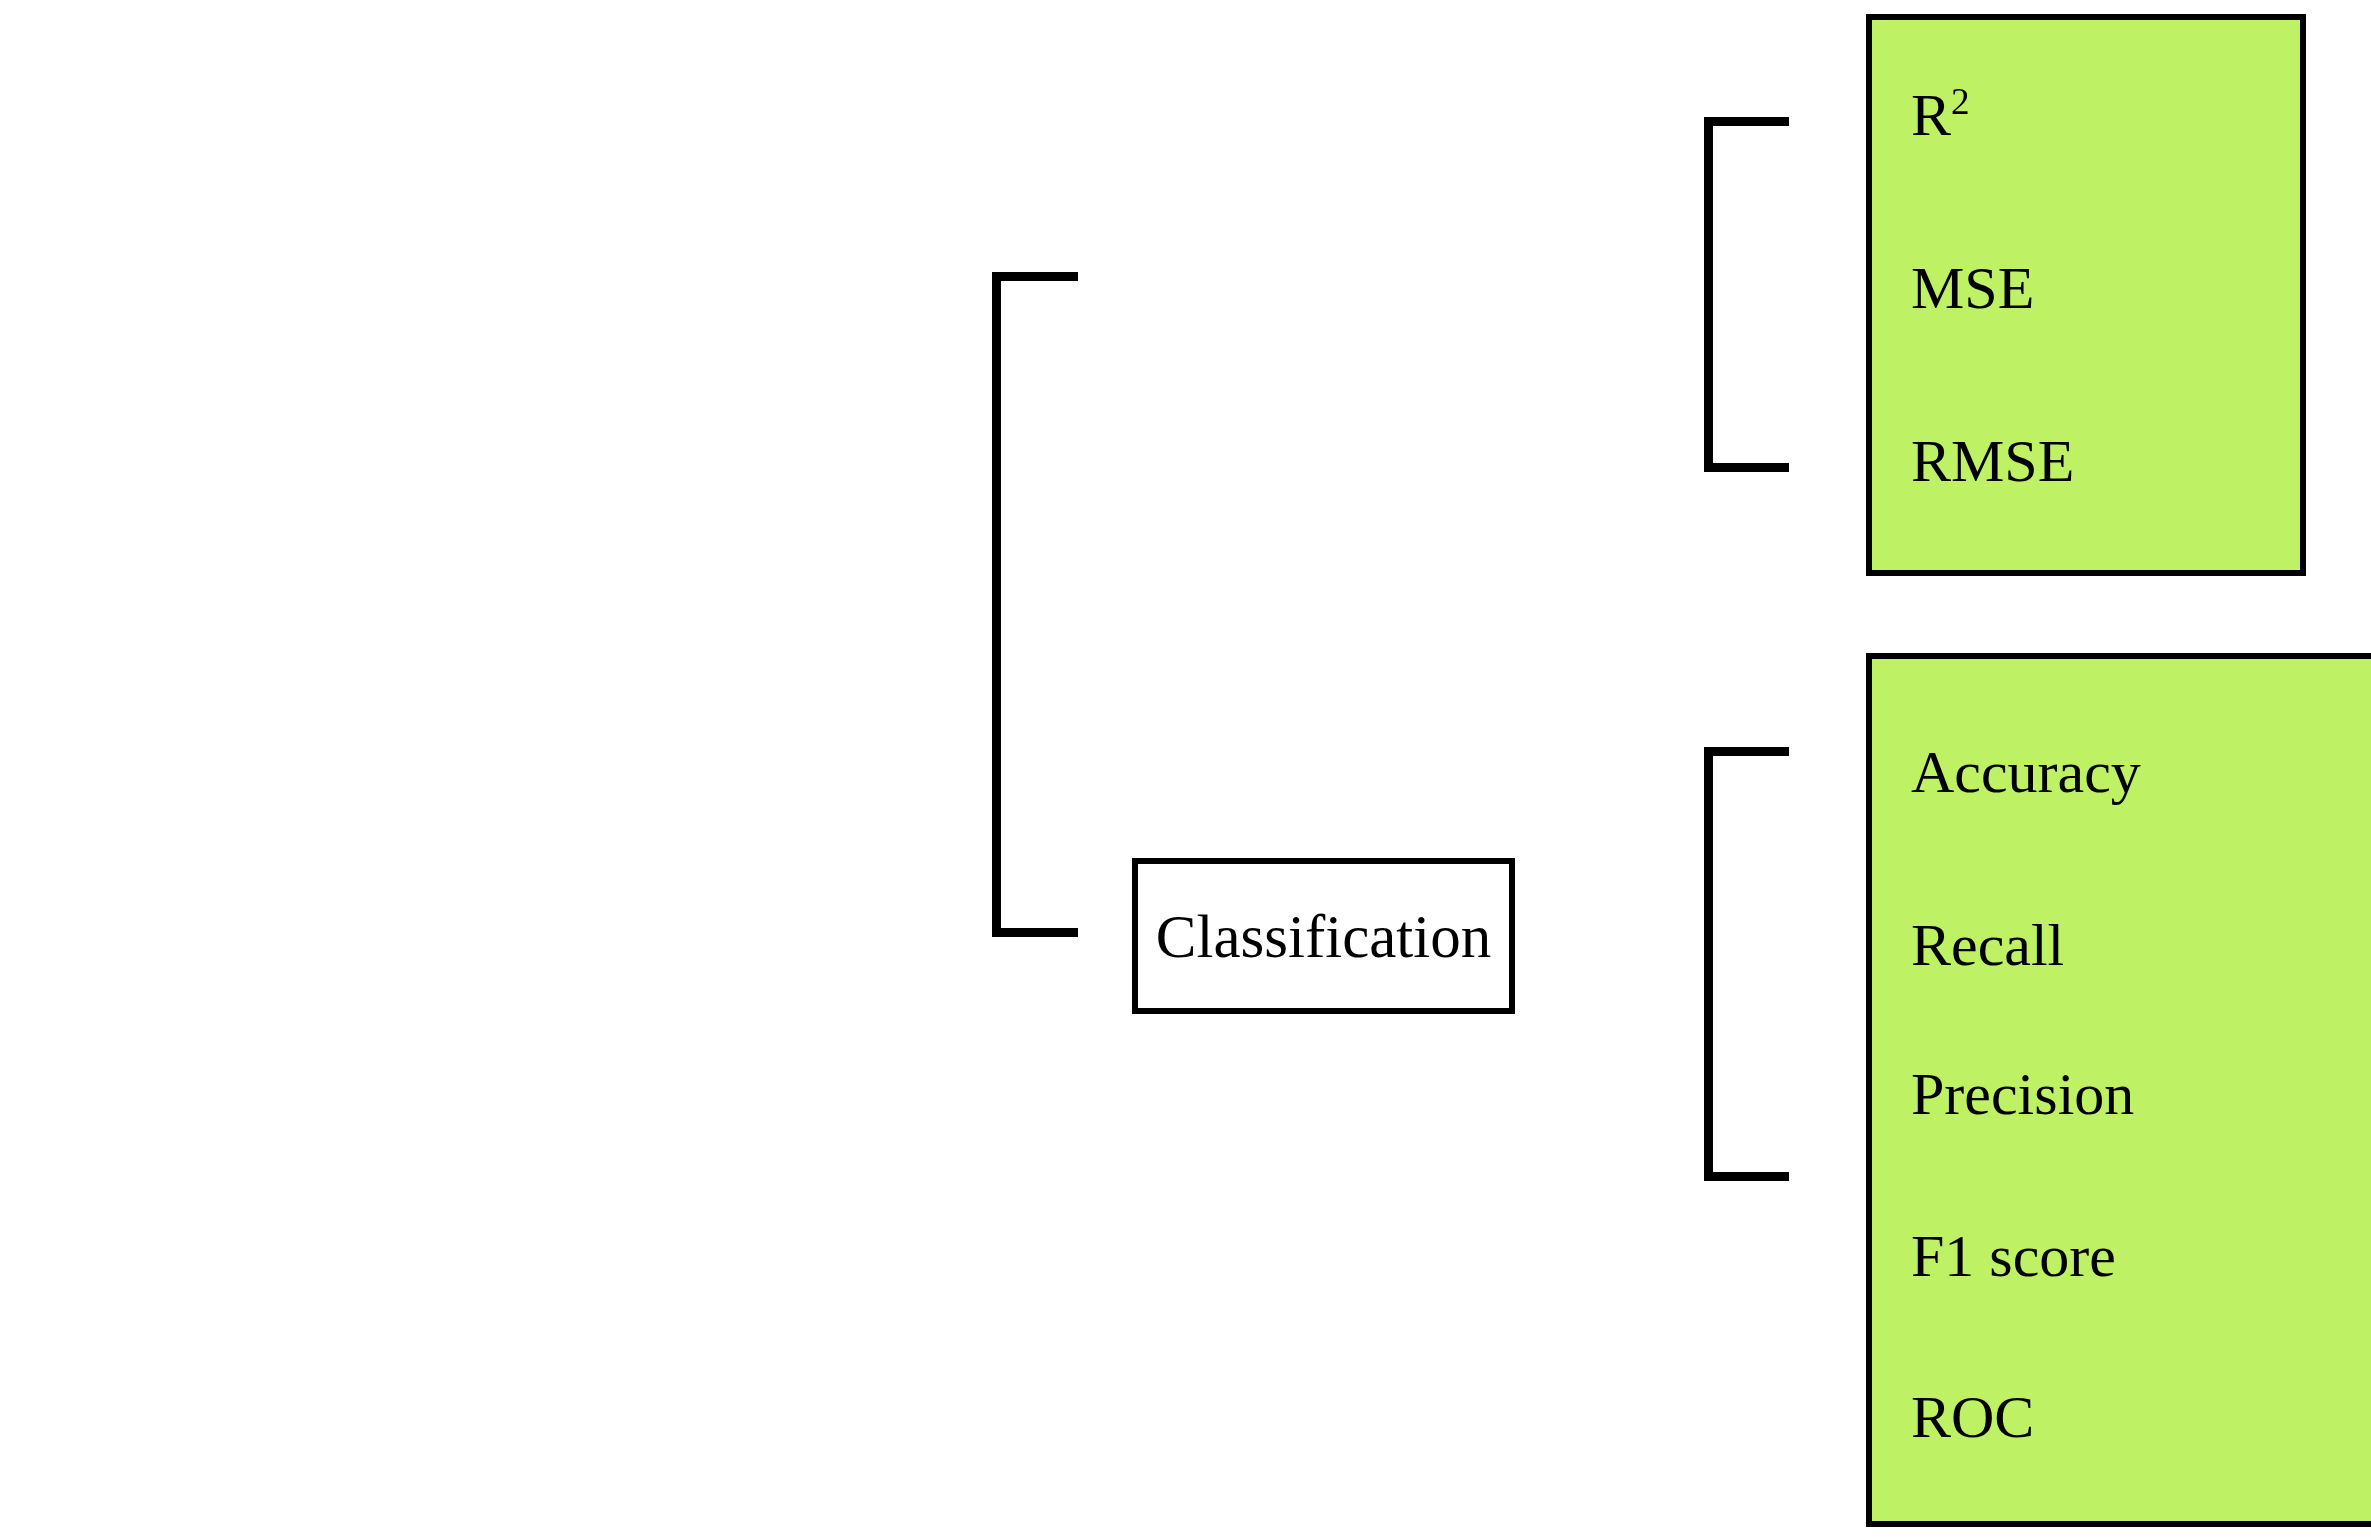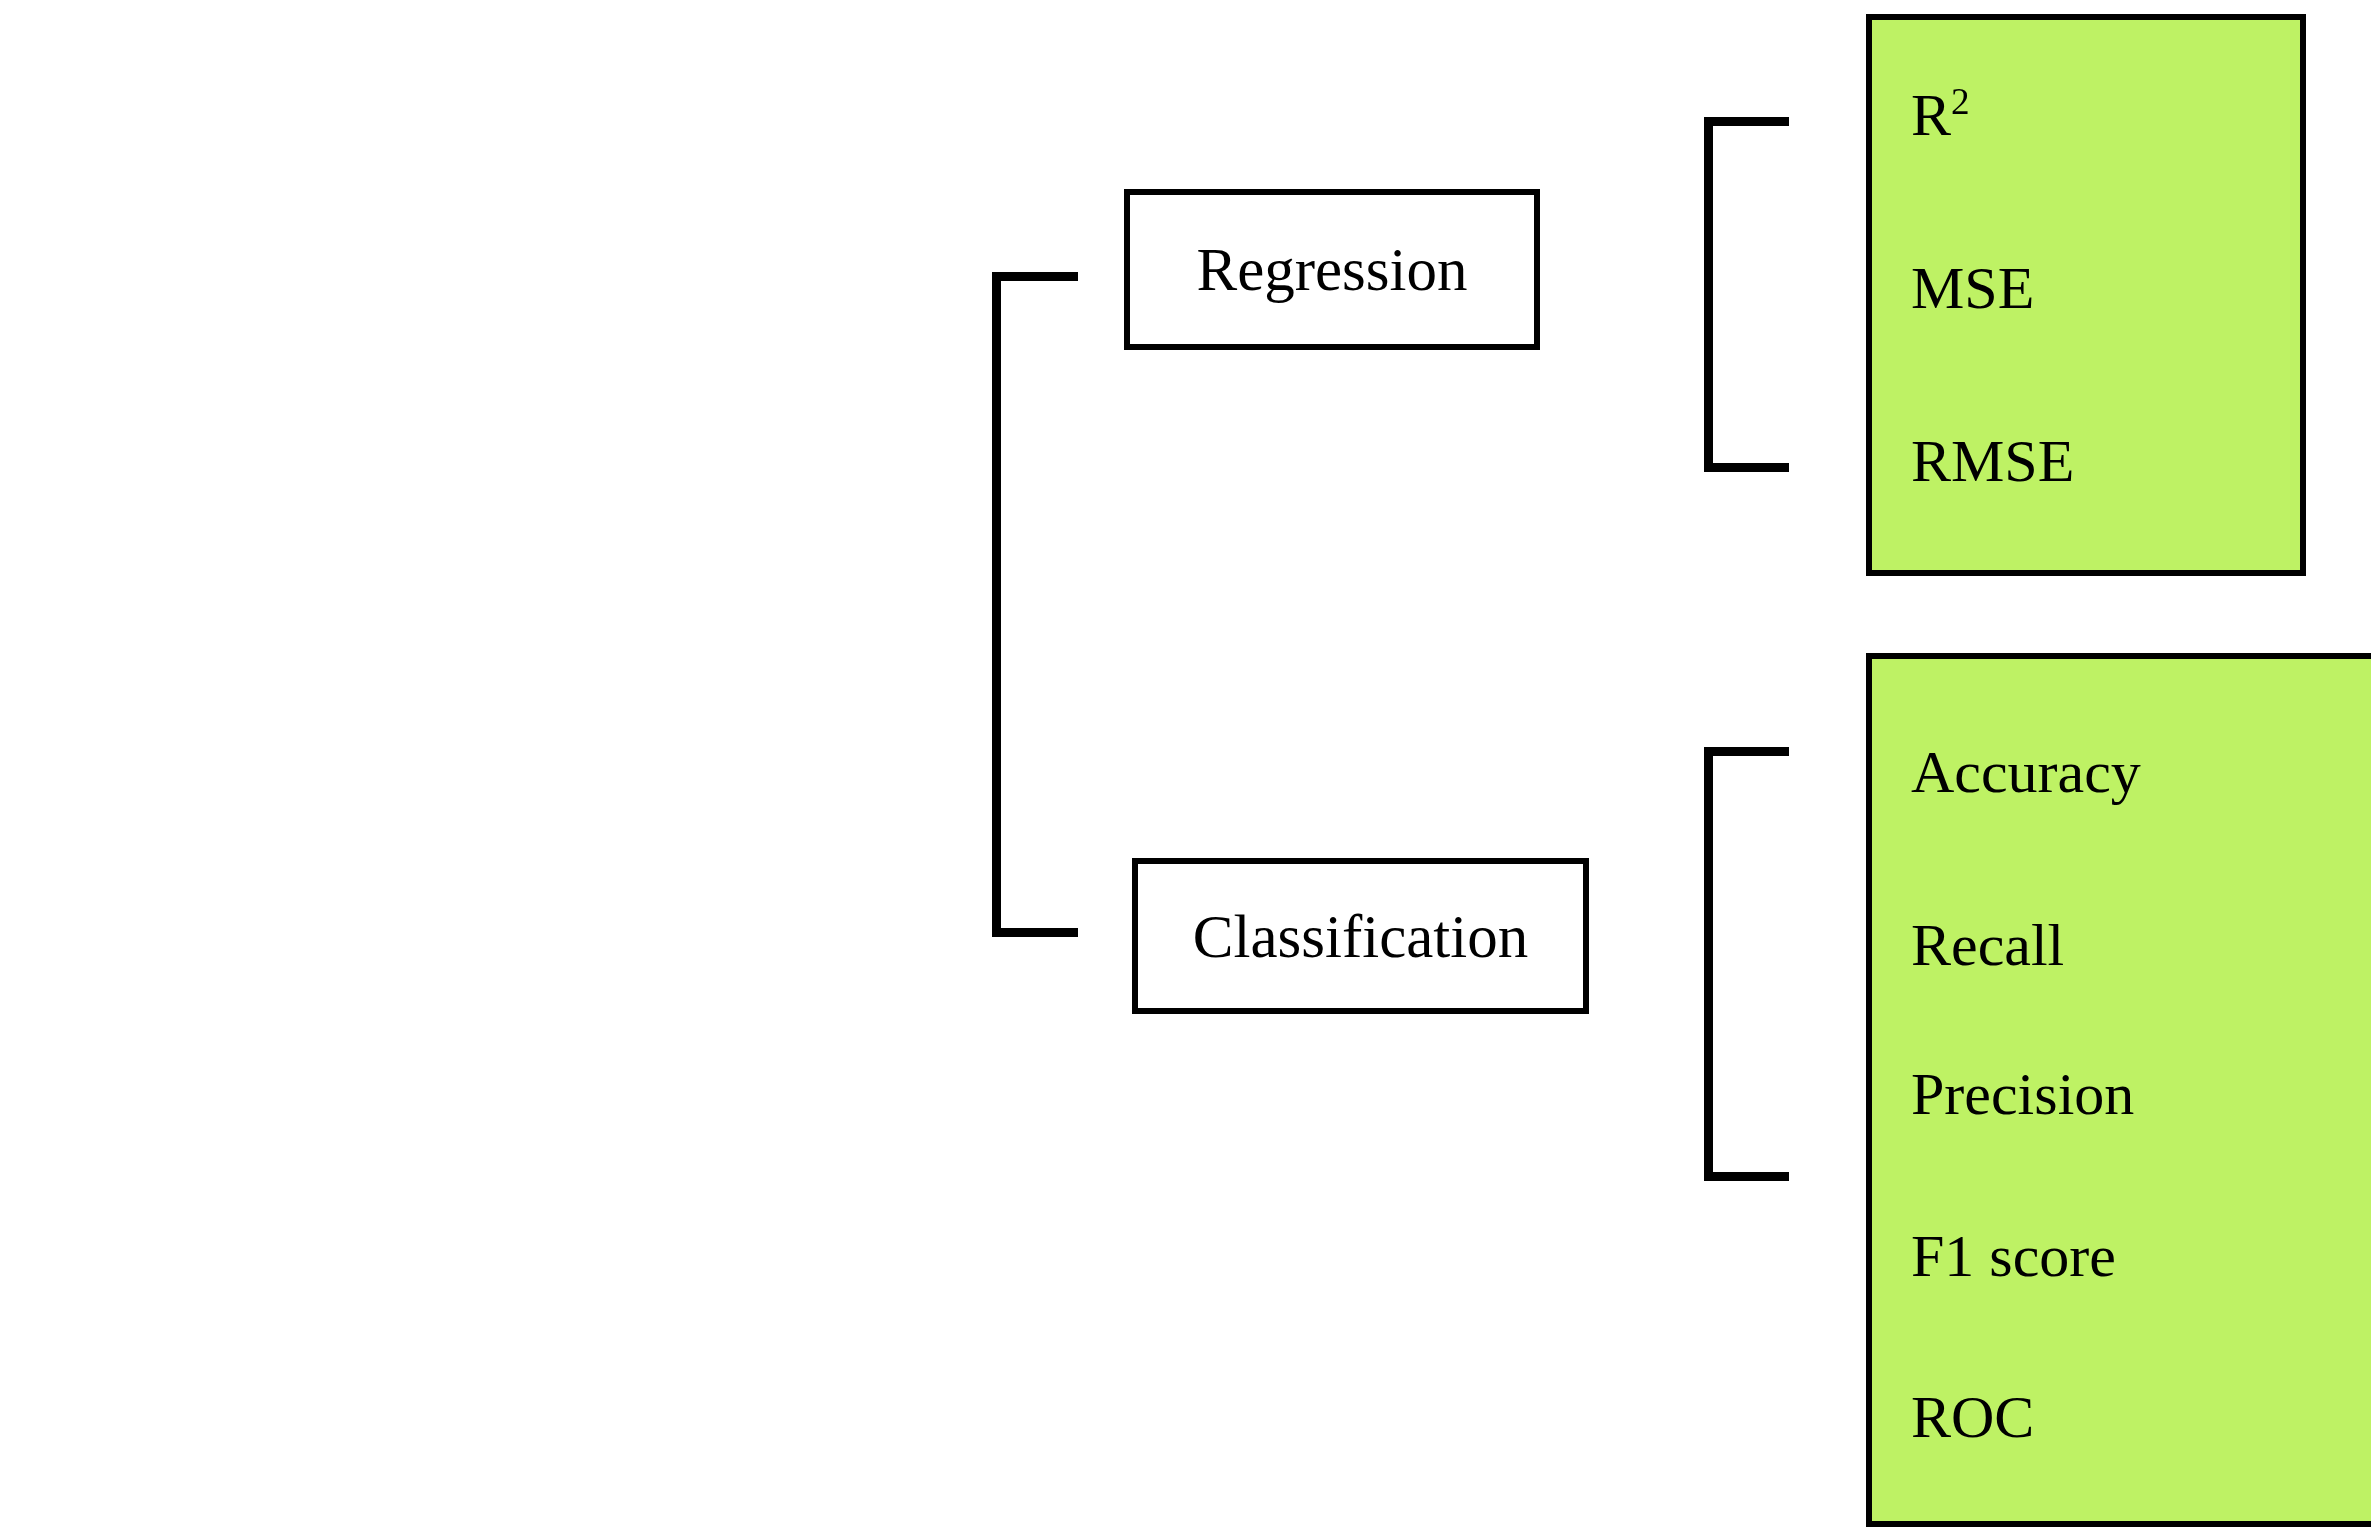--- a/index.html
+++ b/index.html
@@ -48,21 +48,21 @@
   
   #regression-node {
     left: 1124px;
     top: 189px;
     width: 416px;
     height: 161px;
   }
   #classification-node {
     left: 1132px;
     top: 858px;
-    width: 457px;
+    width: 383px;
     height: 156px;
   }
   .l2-label {
     font-size: 61px;
     line-height: 1;
     font-weight: normal;
   }
 
   
   .metric-box {
@@ -142,23 +142,20 @@
 
 <div id="canvas">
 
 
   <div class="bracket" id="bracket-root">
     <div class="stem"></div>
     <div class="arm top"></div>
     <div class="arm bottom"></div>
   </div>
 
-  <div class="node-box" id="regression-node">
-    <div class="l2-label">Regression</div>
-  </div>
 
   <div class="node-box" id="classification-node">
     <div class="l2-label">Classification</div>
   </div>
 
   <div class="bracket" id="bracket-regression">
     <div class="stem"></div>
     <div class="arm top"></div>
     <div class="arm bottom"></div>
   </div>

